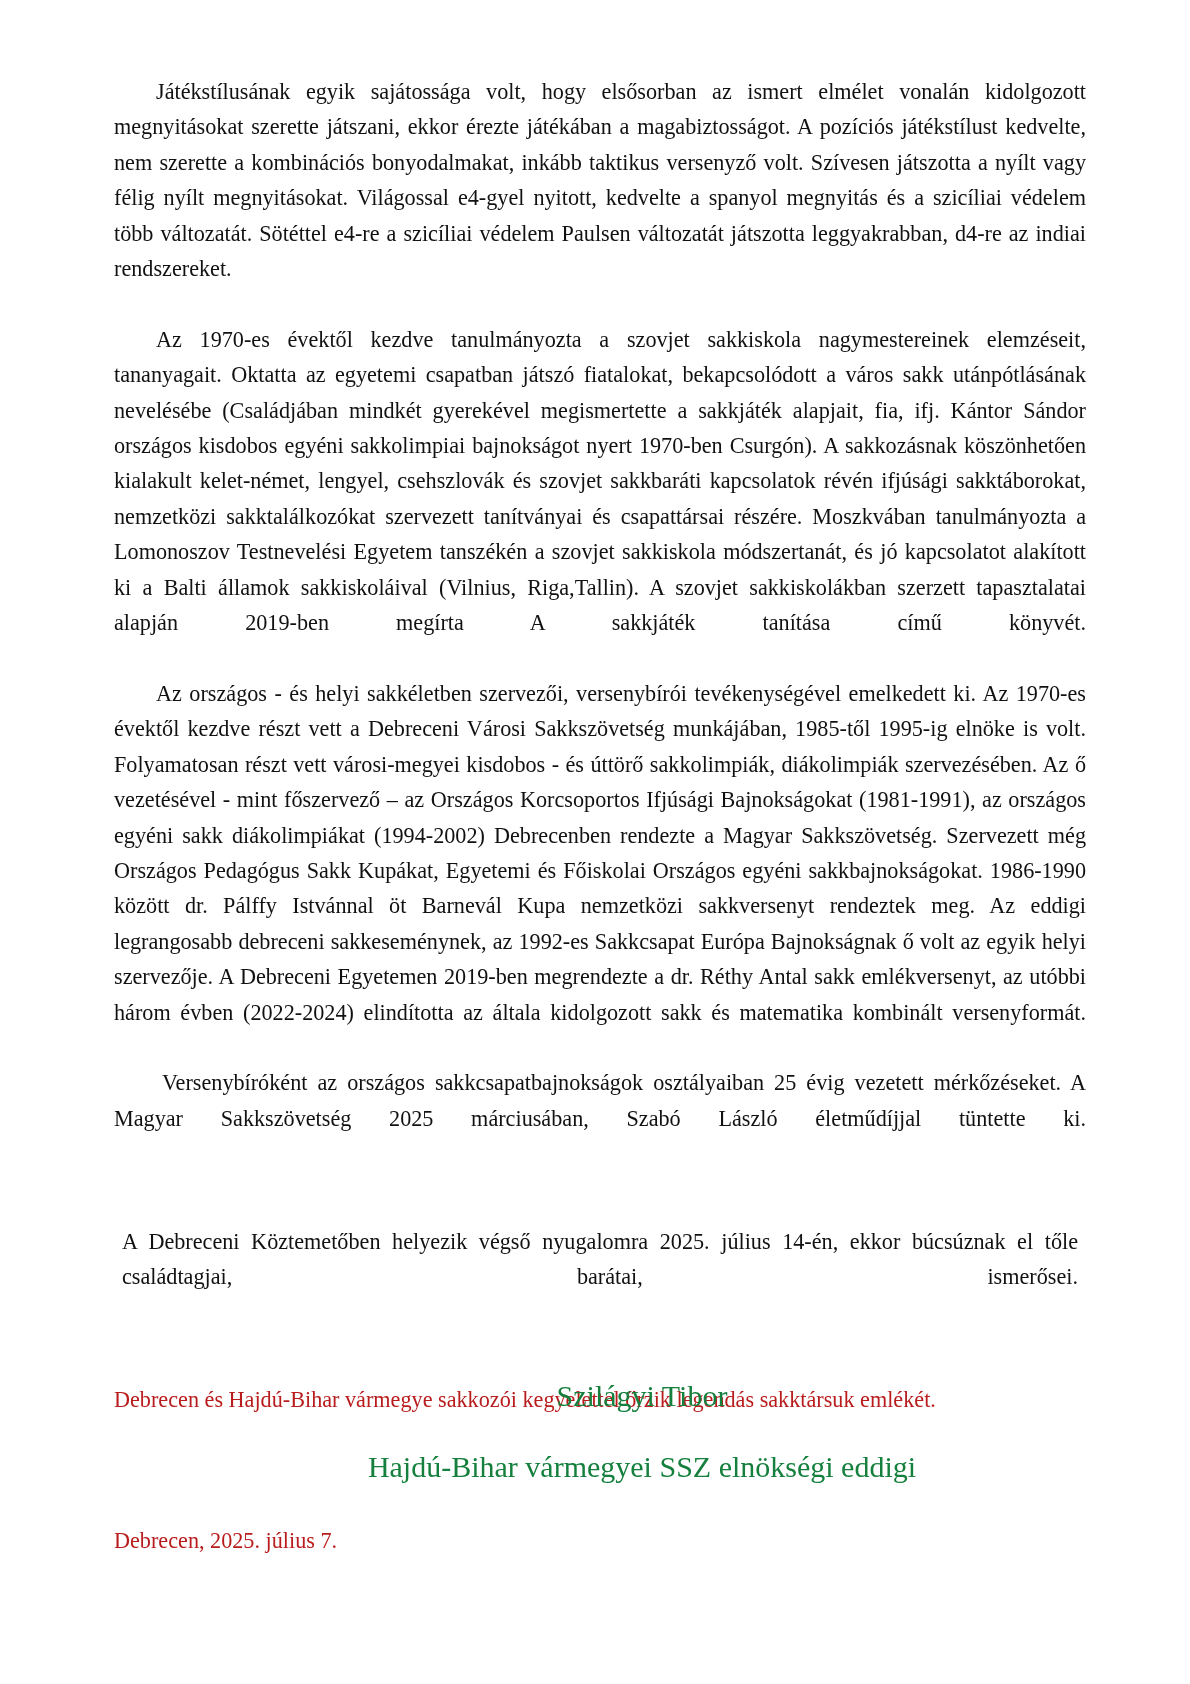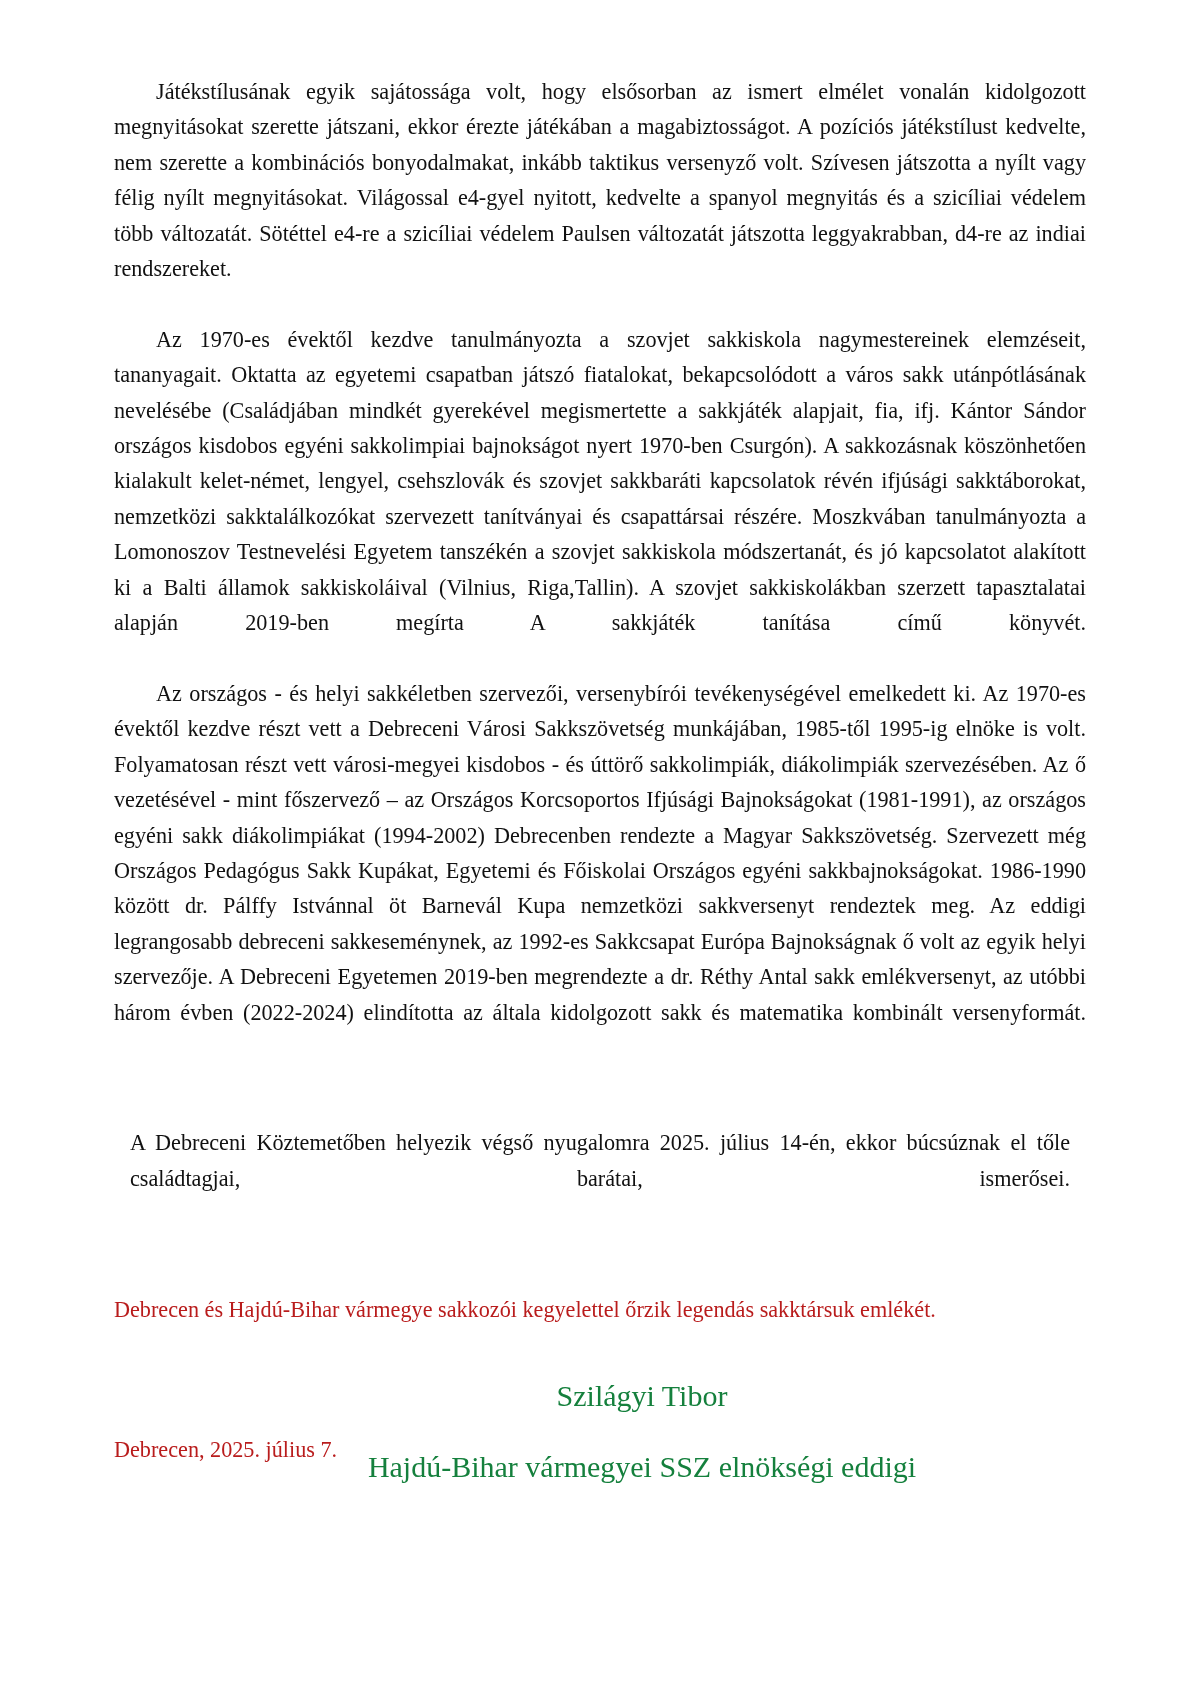--- a/index.html
+++ b/index.html
@@ -45,21 +45,21 @@
   
   p::after {
     content: "";
     display: inline-block;
     width: 100%;
   }
   .gap-md { height: 44px; }
   .gap-xl { height: 70px; }
 
   .closing {
-    margin: 16px;
+    margin: 8px;
     font-size: 22.2px;
     line-height: 35.4px;
     text-align: justify;
     color: #111111;
   }
   .plain-line {
     margin: 0;
     font-size: 22.2px;
     line-height: 35.4px;
     text-align: left;
@@ -90,20 +90,21 @@
 
 <div class="page">
   <div class="content">
 
     <p class="indent">Játékstílusának egyik sajátossága volt, hogy elsősorban az ismert elmélet vonalán kidolgozott megnyitásokat szerette játszani, ekkor érezte játékában a magabiztosságot. A pozíciós játékstílust kedvelte, nem szerette a kombinációs bonyodalmakat, inkább taktikus versenyző volt. Szívesen játszotta a nyílt vagy félig nyílt megnyitásokat. Világossal e4-gyel nyitott, kedvelte a spanyol megnyitás és a szicíliai védelem több változatát. Sötéttel e4-re a szicíliai védelem Paulsen változatát játszotta leggyakrabban, d4-re az indiai rendszereket.</p>
 
     <p class="indent">Az 1970-es évektől kezdve tanulmányozta a szovjet sakkiskola nagymestereinek elemzéseit, tananyagait. Oktatta az egyetemi csapatban játszó fiatalokat, bekapcsolódott a város sakk utánpótlásának nevelésébe (Családjában mindkét gyerekével megismertette a sakkjáték alapjait, fia, ifj. Kántor Sándor országos kisdobos egyéni sakkolimpiai bajnokságot nyert 1970-ben Csurgón). A sakkozásnak köszönhetően kialakult kelet-német, lengyel, csehszlovák és szovjet sakkbaráti kapcsolatok révén ifjúsági sakktáborokat, nemzetközi sakktalálkozókat szervezett tanítványai és csapattársai részére. Moszkvában tanulmányozta a Lomonoszov Testnevelési Egyetem tanszékén a szovjet sakkiskola módszertanát, és jó kapcsolatot alakított ki a Balti államok sakkiskoláival (Vilnius, Riga,Tallin).  A szovjet sakkiskolákban szerzett tapasztalatai alapján 2019-ben megírta A sakkjáték tanítása című könyvét.</p>
 
     <p class="indent">Az országos - és helyi sakkéletben szervezői, versenybírói tevékenységével emelkedett ki. Az 1970-es évektől kezdve részt vett a Debreceni Városi Sakkszövetség munkájában, 1985-től 1995-ig elnöke is volt. Folyamatosan részt vett városi-megyei kisdobos - és úttörő sakkolimpiák, diákolimpiák szervezésében. Az ő vezetésével - mint főszervező – az Országos Korcsoportos Ifjúsági Bajnokságokat (1981-1991), az országos egyéni sakk diákolimpiákat (1994-2002) Debrecenben rendezte a Magyar Sakkszövetség. Szervezett még Országos Pedagógus Sakk Kupákat, Egyetemi és Főiskolai Országos egyéni sakkbajnokságokat. 1986-1990 között dr. Pálffy Istvánnal öt Barnevál Kupa nemzetközi sakkversenyt rendeztek meg. Az eddigi legrangosabb debreceni sakkeseménynek, az 1992-es Sakkcsapat Európa Bajnokságnak ő volt az egyik helyi szervezője. A Debreceni Egyetemen 2019-ben megrendezte a dr. Réthy Antal sakk emlékversenyt, az utóbbi három évben (2022-2024) elindította az általa kidolgozott sakk és matematika kombinált versenyformát.</p>
 
+    <p class="indent-wide">Versenybíróként az országos sakkcsapatbajnokságok osztályaiban 25 évig vezetett mérkőzéseket. A Magyar Sakkszövetség 2025 márciusában,  Szabó László életműdíjjal tüntette ki.</p>
 
 
     <div class="gap-md"></div>
 
     <p class="noindent closing">A Debreceni Köztemetőben helyezik végső nyugalomra 2025. július 14-én, ekkor búcsúznak el tőle családtagjai, barátai, ismerősei.</p>
 
     <div class="gap-md"></div>
 
     <p class="plain-line">Debrecen és Hajdú-Bihar vármegye sakkozói kegyelettel őrzik legendás sakktársuk emlékét.</p>
 

